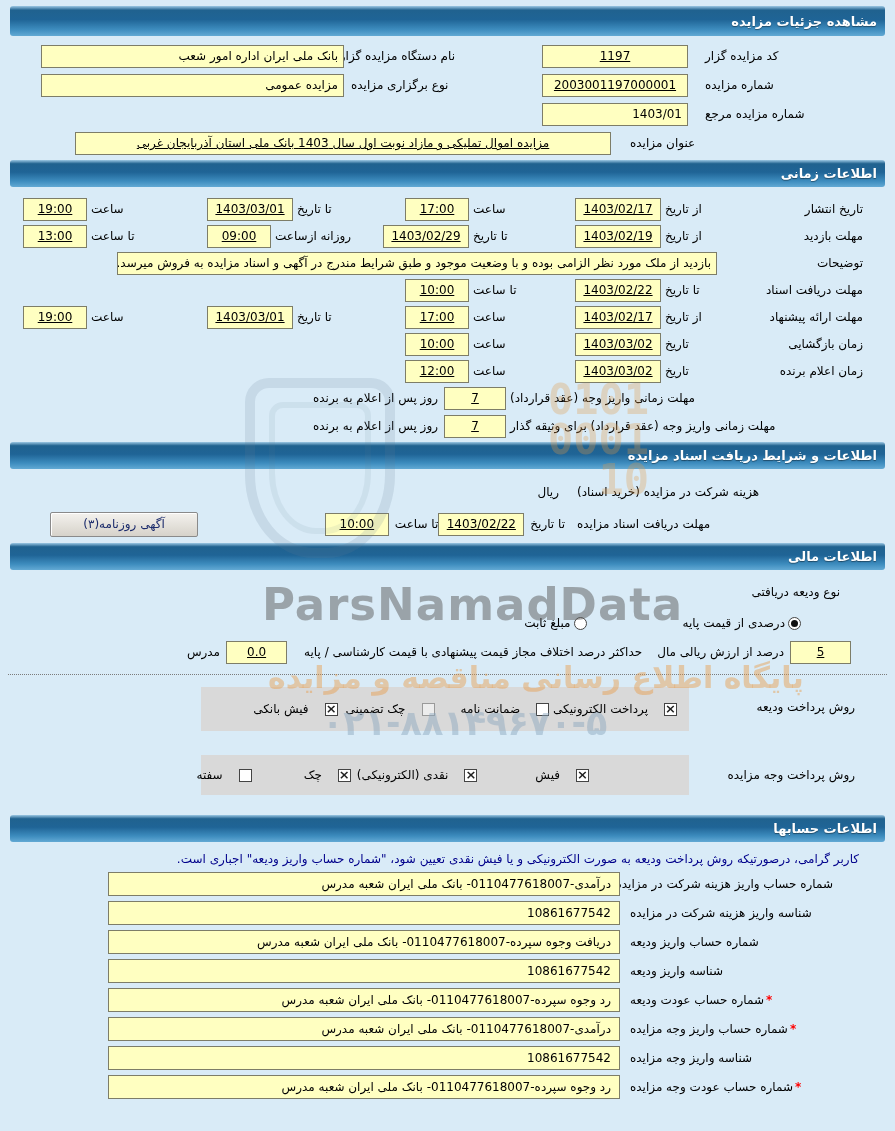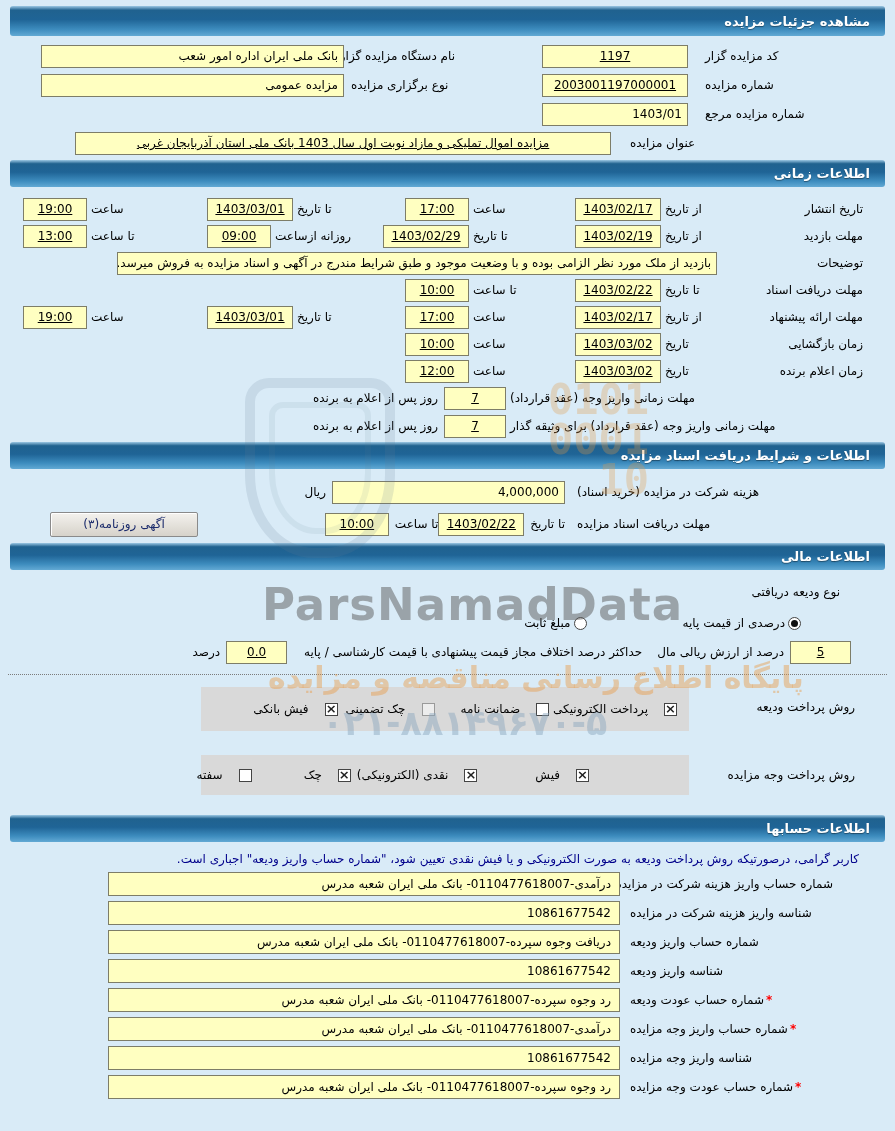--- a/index.html
+++ b/index.html
@@ -8,21 +8,21 @@
   .page {
     position:relative; width:895px; height:1131px; margin:0 auto;
     background:#d9ebf7; direction:rtl; overflow:hidden;
     font-family:"DejaVu Sans", sans-serif; font-size:12px; color:#000;
   }
   
   .bar {
     height:27px; margin:0 10px; border-radius:3px;
     background:linear-gradient(180deg,#9cc8e4 0%,#20628f 14%,#1f6496 45%,#3d8cbe 78%,#62a9d4 100%);
     color:#fff; font-weight:bold; font-size:13px;
-    display:flex; align-items:center; padding:0 15px;
+    display:flex; align-items:center; padding:0 8px;
     text-shadow:0 1px 1px rgba(0,0,0,.4);
   }
   .bar.main { height:30px; margin-top:6px; }
   
   .yf {
     background:#ffffc1; border:1px solid #7d7d68; height:23px;
     display:flex; align-items:center; padding:0 5px;
     white-space:nowrap; overflow:hidden; flex:none; font-size:12px;
   }
   .yf.ta-c { justify-content:center;text-decoration:underline; }
@@ -227,21 +227,20 @@
       <div class="p-suffix">روز پس از اعلام به برنده</div>
     </div>
   </div>
 
   <div class="bar">
     <span>اطلاعات و شرایط دریافت اسناد مزایده</span>
   </div>
   <div>
     <div class="d-row">
       <div class="d-label">هزینه شرکت در مزایده (خرید اسناد)</div>
-      <div class="yf d-cost">4,000,000</div>
       <div class="d-unit">ریال</div>
     </div>
     <div class="d-row">
       <div class="d-label">مهلت دریافت اسناد مزایده</div>
       <div class="d-sub">تا تاریخ</div>
       <div class="yf t-date ta-c">1403/02/22</div>
       <div class="d-sub">تا ساعت</div>
       <div class="yf t-time ta-c">10:00</div>
       <button class="d-btn">آگهی روزنامه(۳)</button>
     </div>
@@ -260,21 +259,21 @@
       <div class="rd-item">
         <span class="rd"></span>
         <span>مبلغ ثابت</span>
       </div>
     </div>
     <div class="f-pct">
       <div class="yf f-pct-val ta-c">5</div>
       <div class="f-pct-lbl">درصد از ارزش ریالی مال</div>
       <div class="f-diff-lbl">حداکثر درصد اختلاف مجاز قیمت پیشنهادی با قیمت کارشناسی / پایه</div>
       <div class="yf f-diff-val ta-c">0.0</div>
-      <div class="f-diff-unit">درصد</div>
+      <div class="f-diff-unit">مدرس</div>
     </div>
     <div class="dotline"></div>
 
     <div class="m-row">
       <div class="m-label">روش پرداخت ودیعه</div>
       <div class="panel one">
         <div class="cbi">
           <span class="cb checked"></span>
           <span>پرداخت الکترونیکی</span>
         </div>

